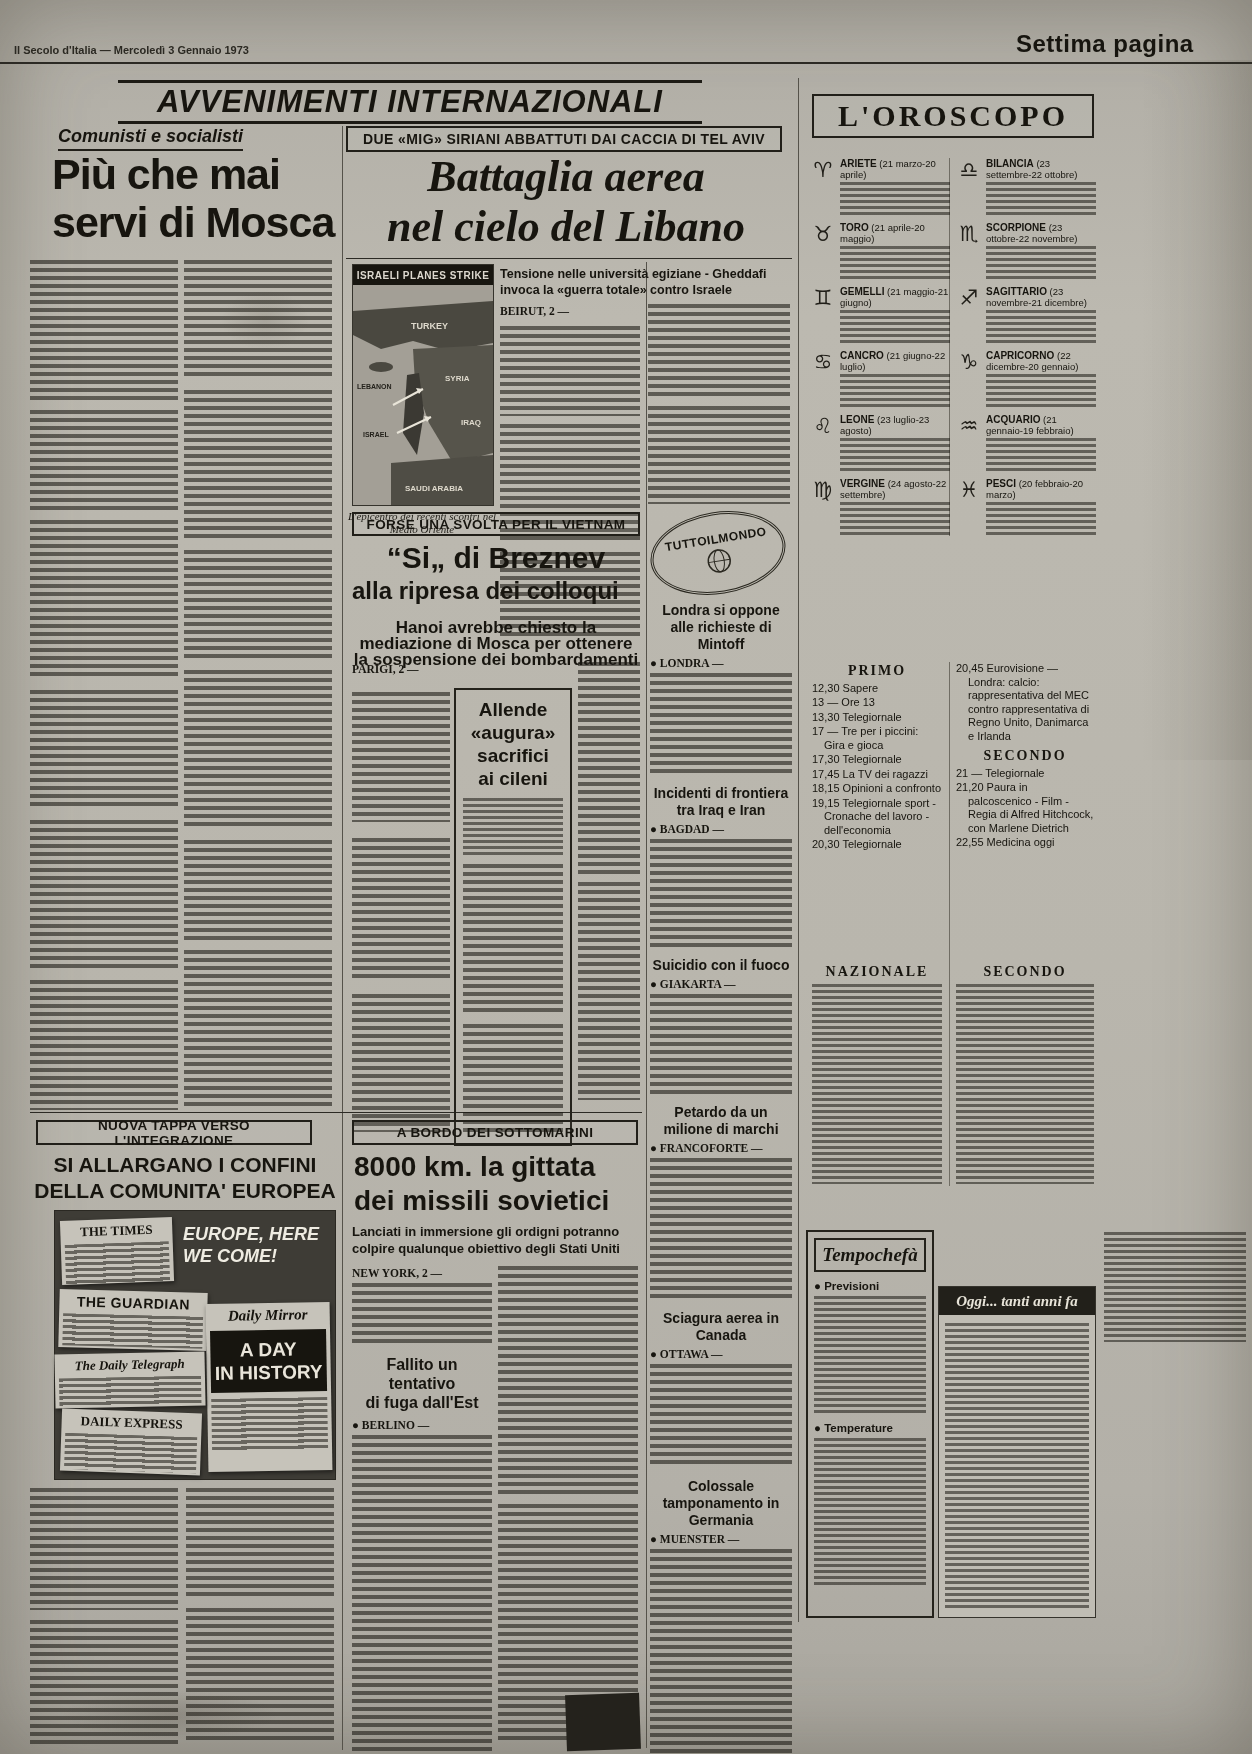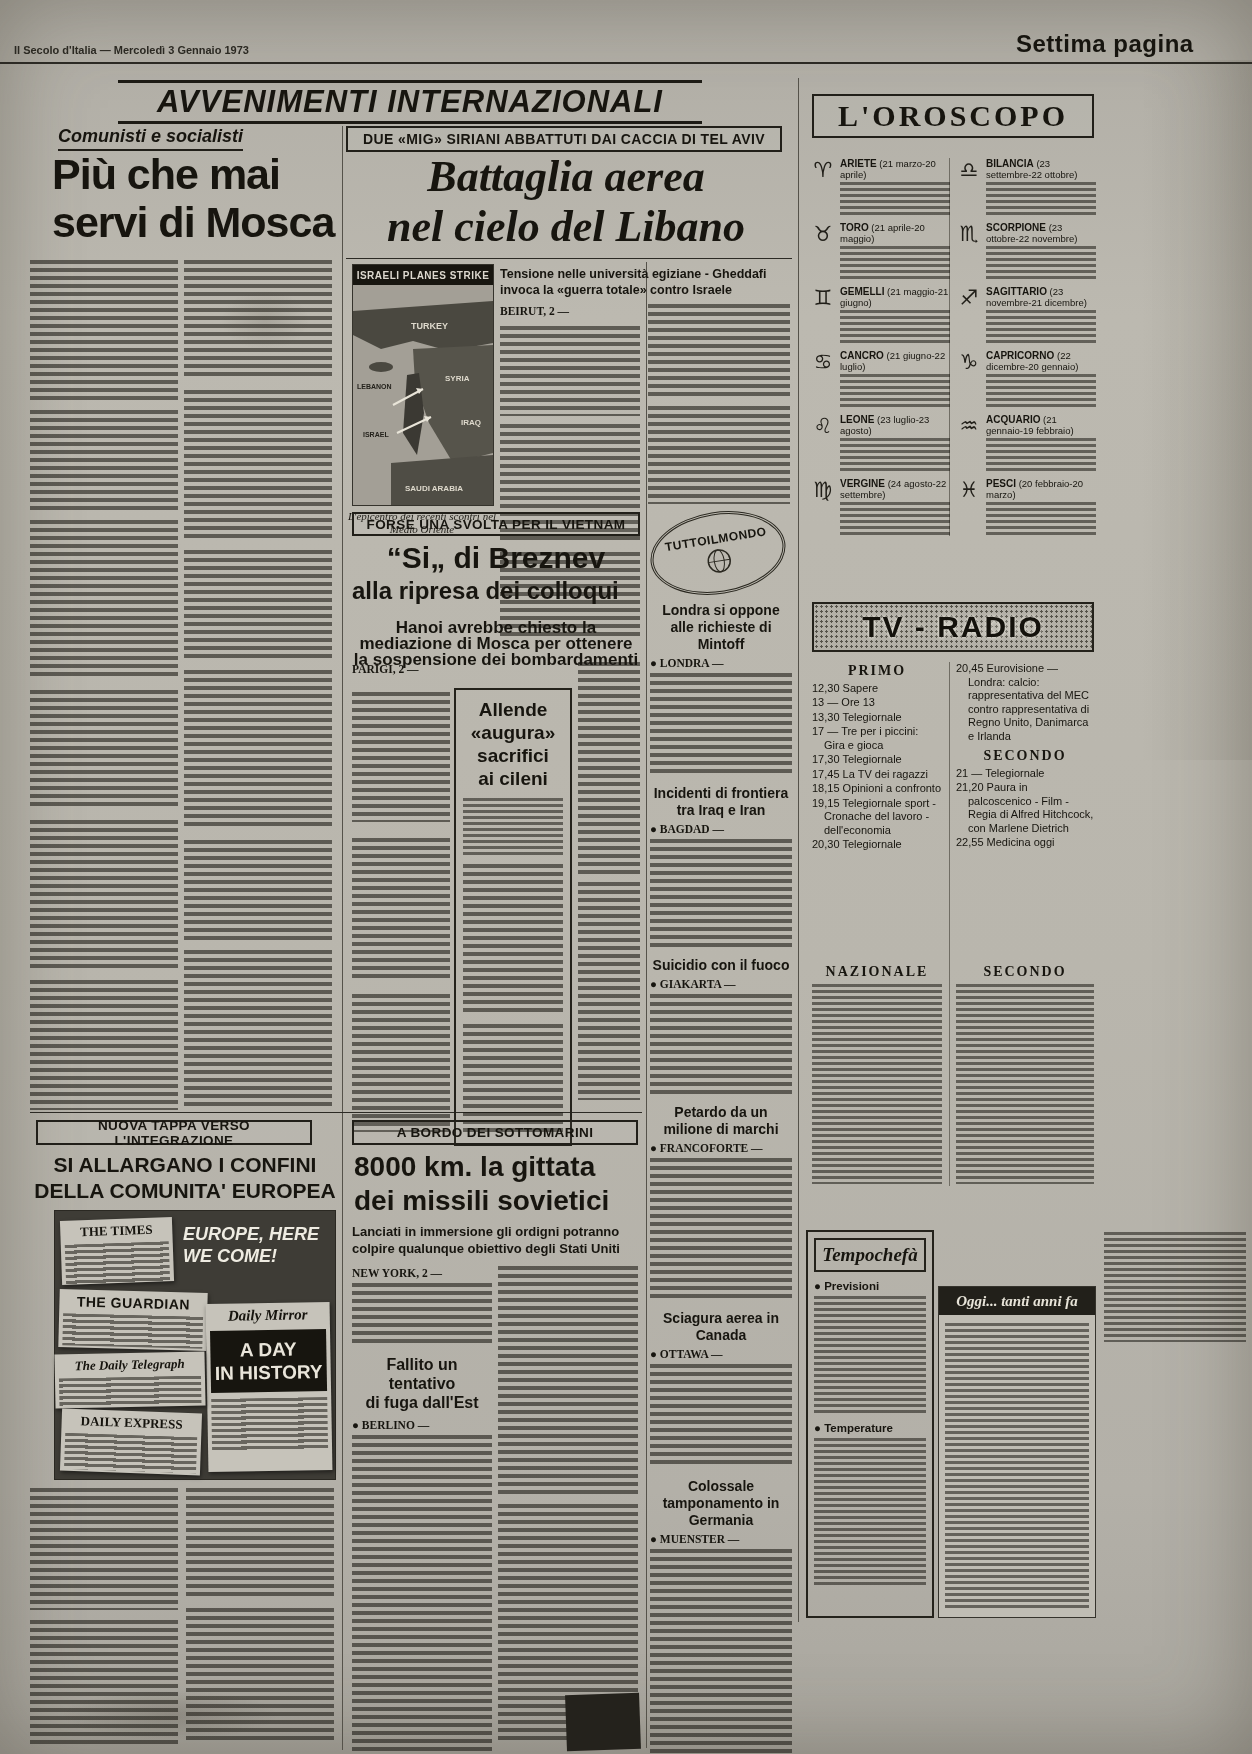--- a/index.html
+++ b/index.html
@@ -310,24 +310,20 @@
       </div>
   </div>
   <div class="sign" style="left:956px;top:478px;">
     <span class="zsym">♓</span>
     <div class="zc" style="flex:1">
         <div class="zname"><b>PESCI</b> <span>(20 febbraio-20 marzo)</span></div>
     <div class="greek t" style="height:36px;margin-top:2px"></div>
       </div>
   </div>
 
-  <div class="abs" style="left:812px;top:602px;width:282px;height:50px;border:2px solid #24221b;
-       background:radial-gradient(#55534a 1px, rgba(0,0,0,0) 1.4px) 0 0/5px 5px, #b4b1a8;
-       display:flex;align-items:center;justify-content:center;font-size:30px;font-weight:bold;letter-spacing:2px;
-       color:#14120c;text-shadow:0 0 3px rgba(235,232,222,.95), 0 0 6px rgba(235,232,222,.8);">TV - RADIO</div>
 
   <div class="rule-v" style="left:949px;top:662px;height:524px;background:#706d64;"></div>
 
   <div class="abs tvcol" style="left:812px;top:658px;width:130px;">
     <div class="tvhead">PRIMO</div>
     <div class="tvitem">12,30 Sapere</div>
     <div class="tvitem">13 — Ore 13</div>
     <div class="tvitem">13,30 Telegiornale</div>
     <div class="tvitem">17 — Tre per i piccini: Gira e gioca</div>
     <div class="tvitem">17,30 Telegiornale</div>

